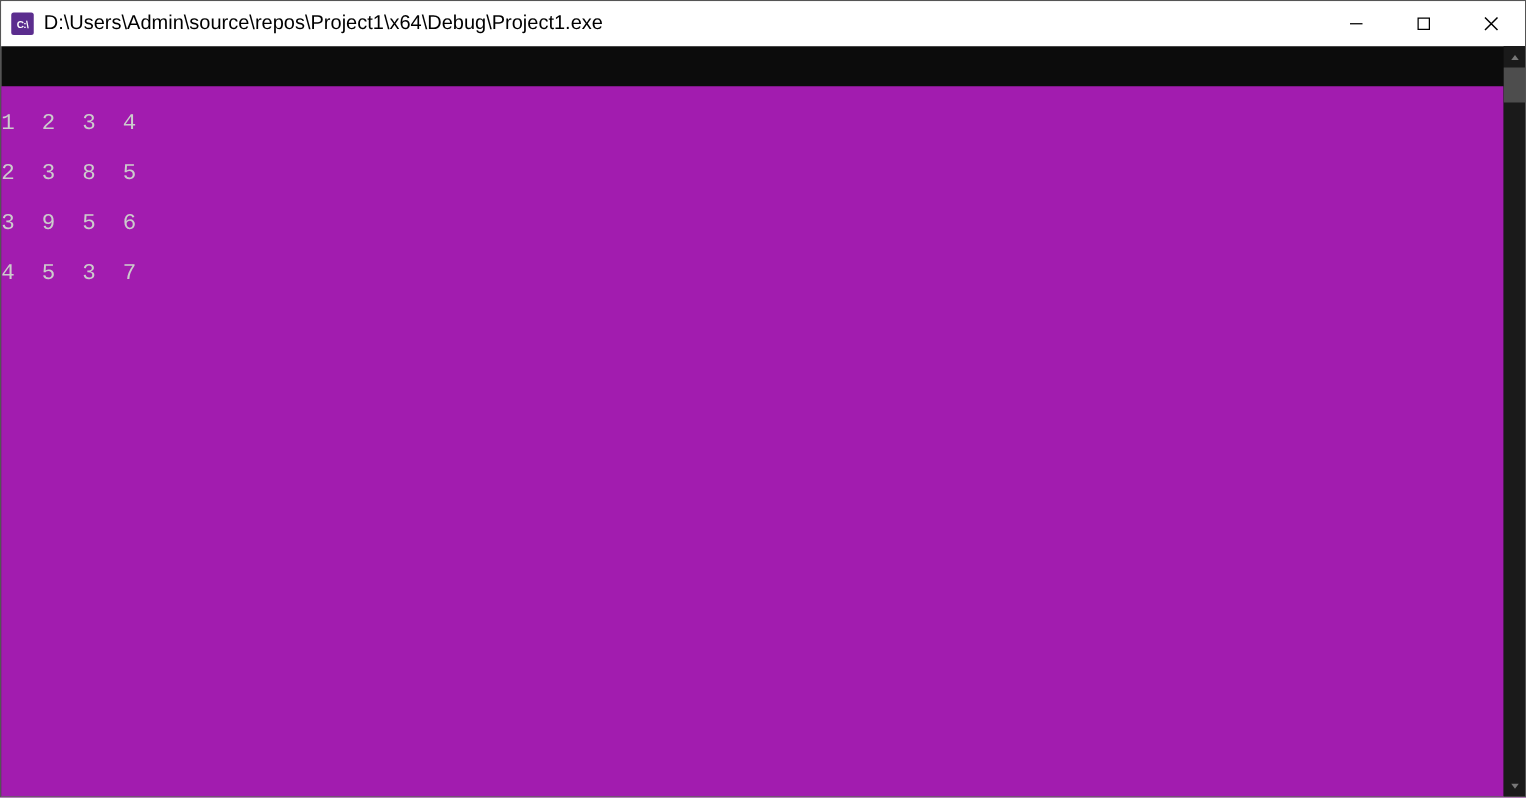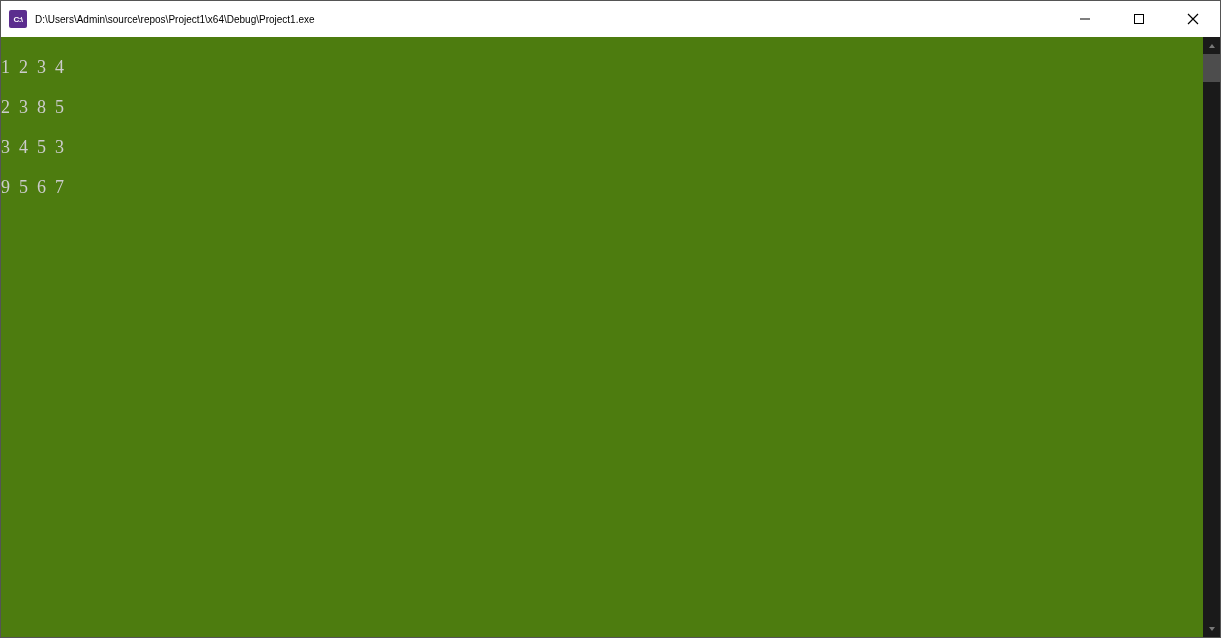--- a/index.html
+++ b/index.html
@@ -38,21 +38,21 @@
       display: flex;
       align-items: center;
       justify-content: center;
       color: #fff;
       font-size: 8px;
       font-weight: bold;
       margin-right: 8px;
       letter-spacing: -0.5px;
     }
     .title-text {
-      font-size: 10px;
+      font-size: 16px;
       color: #000;
       flex: 1;
       white-space: nowrap;
       overflow: hidden;
     }
     .window-controls {
       display: flex;
       height: 100%;
     }
     .win-btn {
@@ -70,28 +70,29 @@
       height: 12px;
     }
     .client-area {
       flex: 1;
       display: flex;
       background: #0c0c0c;
       min-height: 0;
     }
     .console {
       flex: 1;
-      background: #4d7c0f;
+      background: #a21caf;
       color: #cccccc;
-      font-family: Liberation Serif, serif;
+      font-family: Liberation Mono, monospace;
       font-size: 18px;
       line-height: 20px;
       padding: 0;
       white-space: pre;
       overflow: hidden;
+      margin-top: 32px;
     }
     .console-line {
       display: block;
     }
     .scrollbar {
       width: 17px;
       background: #1a1a1a;
       display: flex;
       flex-direction: column;
       flex-shrink: 0;
@@ -146,22 +147,22 @@
         <svg viewBox="0 0 12 12">
             <path d="M1 1 L11 11 M11 1 L1 11" stroke="#000" stroke-width="1.2" fill="none"></path>
           </svg>
       </button>
     </div>
   </div>
   <div class="client-area">
     <div class="console">
 <span class="console-line">1  2  3  4</span>
 <span class="console-line">2  3  8  5</span>
-<span class="console-line">3  4  5  3</span>
-<span class="console-line">9  5  6  7</span>
+<span class="console-line">3  9  5  6</span>
+<span class="console-line">4  5  3  7</span>
     </div>
     <div class="scrollbar">
       <div class="sb-arrow">
         <svg viewBox="0 0 8 8">
             <path d="M4 2 L7 6 L1 6 Z"></path>
           </svg>
       </div>
       <div class="sb-track">
         <div class="sb-thumb"></div>
       </div>

